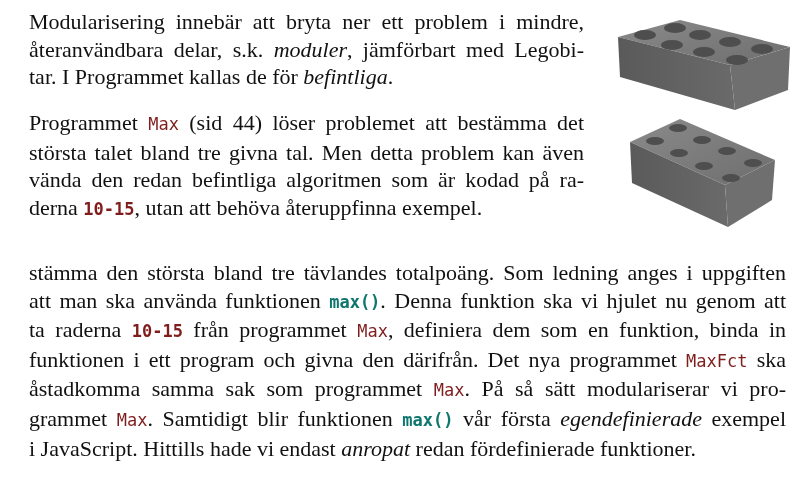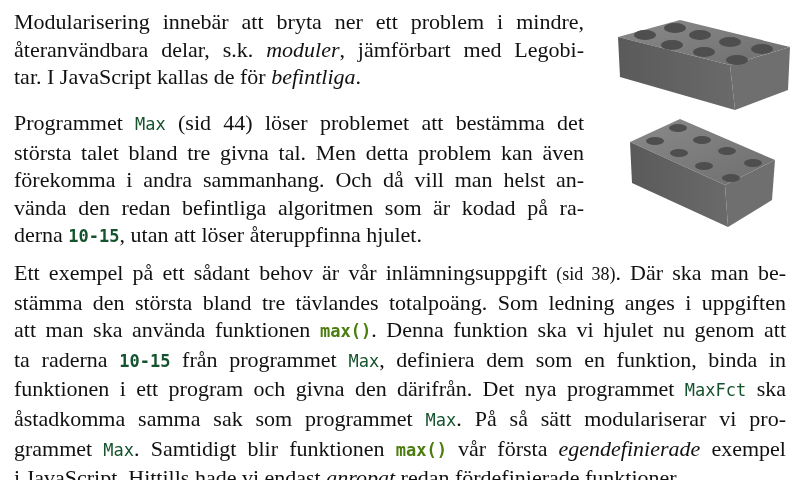--- a/index.html
+++ b/index.html
@@ -1,50 +1,48 @@
 <!DOCTYPE html>
 <html><head>
 <meta charset="utf-8">
 <style>
   html, body { margin: 0; padding: 0; background: #ffffff; }
   body { width: 800px; height: 480px; overflow: hidden; position: relative;
          font-family: "Liberation Serif", serif; color: #111111; }
   .para { position: absolute; left: 14px; font-size: 22px; line-height: 27.6px; }
-  .line { display: block; white-space: nowrap; text-align: justify; text-align-last: justify; }
+  .line { display: block; white-space: nowrap; text-align: justify; text-align-last: justify; margin-left: 15px; }
   .line.last { text-align-last: left; }
   .p1, .p2 { width: 570px; }
   .p1 { top: 8px; }
   .p2 { top: 109px; }
   .p3 { top: 259px; width: 772px; }
-  .code { font-family: "DejaVu Sans Mono", monospace; font-size: 17px; color: #14532d; }
+  .code { font-family: "DejaVu Sans Mono", monospace; font-size: 17px; color: #7f1d1d; }
   .code.bold { font-weight: bold; }
-  .code.fn { font-weight: bold; color: #4d7c0f; }
+  .code.fn { font-weight: bold; color: #0f766e; }
   .small { font-size: 18px; }
   em { }
   .lego { position: absolute; left: 600px; top: 5px; width: 200px; height: 240px; }
 </style>
 </head>
 <body>
 
 <div class="para p1">
   <span class="line"><span>Modularisering innebär att bryta ner ett problem i mindre,</span></span>
   <span class="line"><span>återanvändbara delar, s.k. </span><em>moduler</em><span>, jämförbart med Legobi-</span></span>
-  <span class="line last"><span>tar. I JavaScript kallas de för </span><em>befintliga</em><span>.</span></span>
+  <span class="line last"><span>tar. I Programmet kallas de för </span><em>befintliga</em><span>.</span></span>
 </div>
 
 <div class="para p2">
   <span class="line"><span>Programmet </span><span class="code">Max</span><span> (sid 44) löser problemet att bestämma det</span></span>
   <span class="line"><span>största talet bland tre givna tal. Men detta problem kan även</span></span>
-  <span class="line"><span>förekomma i andra sammanhang. Och då vill man helst an-</span></span>
   <span class="line"><span>vända den redan befintliga algoritmen som är kodad på ra-</span></span>
-  <span class="line last"><span>derna </span><span class="code bold">10-15</span><span>, utan att löser återuppfinna hjulet.</span></span>
+  <span class="line last"><span>derna </span><span class="code bold">10-15</span><span>, utan att behöva återuppfinna exempel.</span></span>
 </div>
 
 <div class="para p3">
-  <span class="line"><span>Ett exempel på ett sådant behov är vår inlämningsuppgift </span><span class="small">(sid 38)</span><span>. Där ska man be-</span></span>
   <span class="line"><span>stämma den största bland tre tävlandes totalpoäng. Som ledning anges i uppgiften</span></span>
   <span class="line"><span>att man ska använda funktionen </span><span class="code fn">max()</span><span>. Denna funktion ska vi hjulet nu genom att</span></span>
   <span class="line"><span>ta raderna </span><span class="code bold">10-15</span><span> från programmet </span><span class="code">Max</span><span>, definiera dem som en funktion, binda in</span></span>
   <span class="line"><span>funktionen i ett program och givna den därifrån. Det nya programmet </span><span class="code">MaxFct</span><span> ska</span></span>
   <span class="line"><span>åstadkomma samma sak som programmet </span><span class="code">Max</span><span>. På så sätt modulariserar vi pro-</span></span>
   <span class="line"><span>grammet </span><span class="code">Max</span><span>. Samtidigt blir funktionen </span><span class="code fn">max()</span><span> vår första </span><em>egendefinierade</em><span> exempel</span></span>
   <span class="line last"><span>i JavaScript. Hittills hade vi endast </span><em>anropat</em><span> redan fördefinierade funktioner.</span></span>
 </div>
 
 <svg class="lego" viewBox="0 0 200 240">

